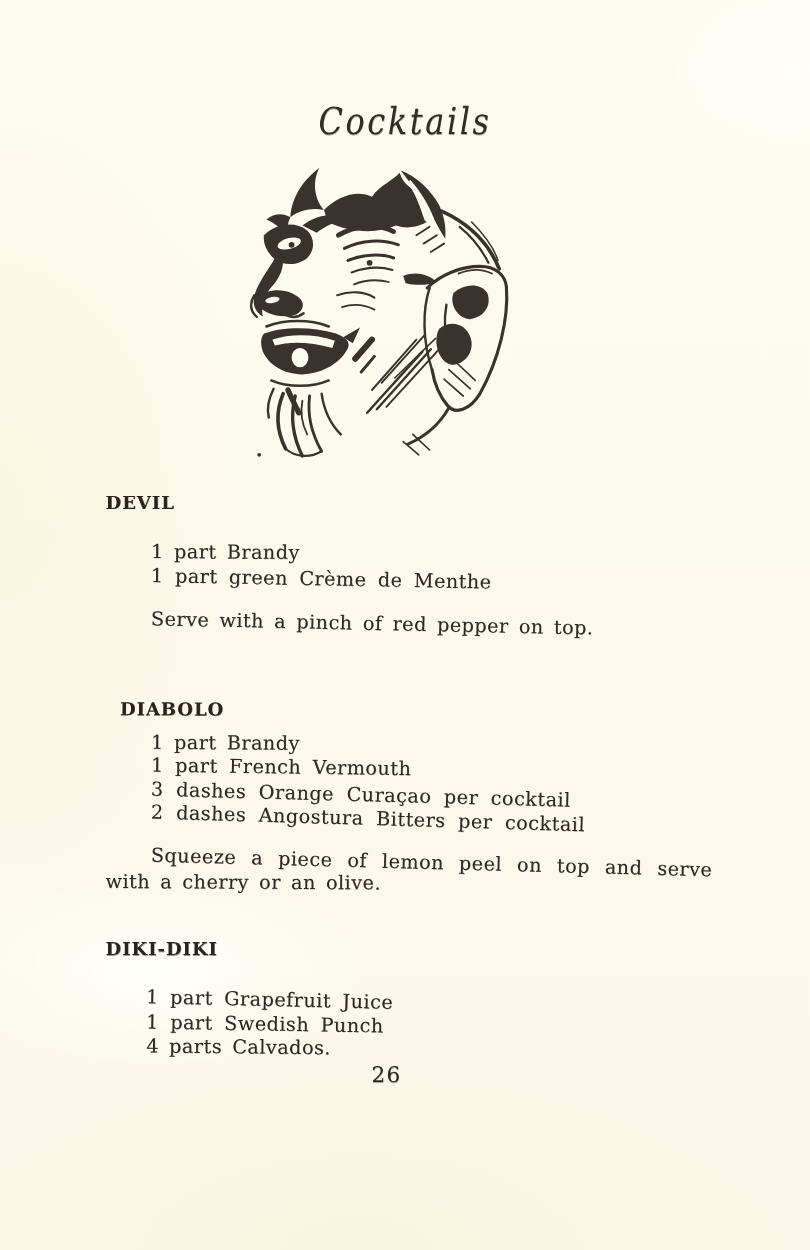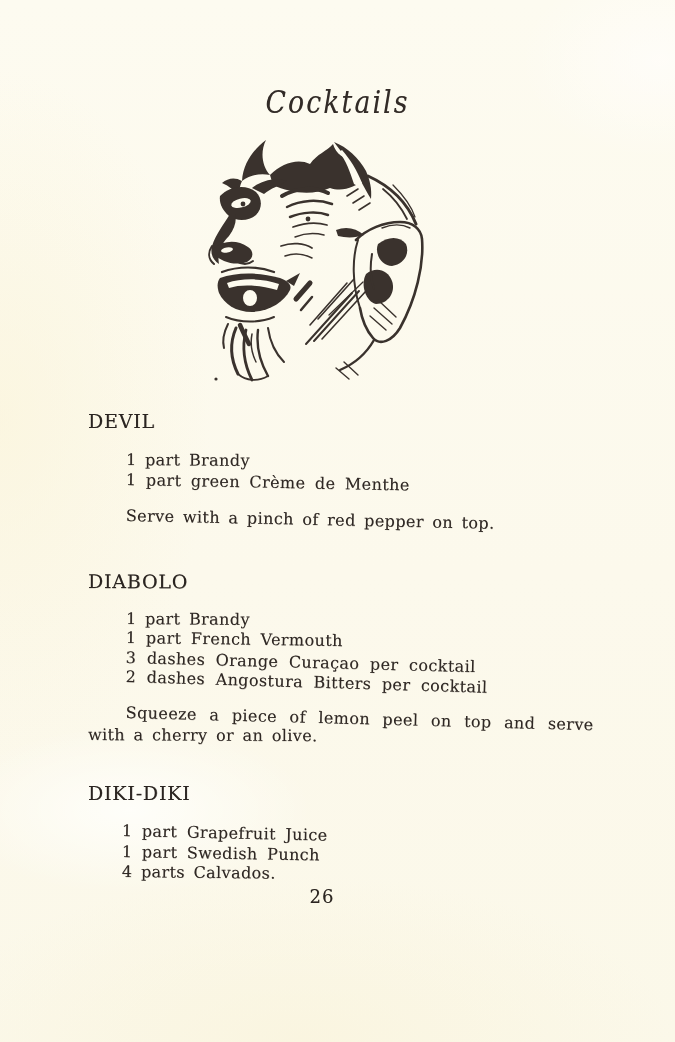--- a/index.html
+++ b/index.html
@@ -35,22 +35,22 @@
     width: 100%;
     text-align: center;
     font-style: italic;
     font-size: 31px;
     letter-spacing: 2.5px;
     color: #322b27;
     transform: scaleX(0.86);
     text-shadow: 0.3px 0.3px 0.4px rgba(50,43,39,0.4);
   }
   .recipe-heading {
-    font-size: 19px;
-    font-weight: normal;
+    font-size: 15px;
+    font-weight: bold;
     letter-spacing: 0.8px;
     color: #2a2420;
     white-space: nowrap;
     transform-origin: left top;
     text-shadow: 0.35px 0.35px 0.3px rgba(42,36,32,0.45);
   }
   .page-number {
     font-size: 18px;
     letter-spacing: 1px;
     color: #2b2521;
@@ -143,21 +143,21 @@
 </div>
 
 <section>
   <h2 class="abs recipe-heading" style="left:88px; top:410px; margin:0;">DEVIL</h2>
   <div class="abs txt" style="left:126px; top:450px; transform:rotate(0.4deg); word-spacing:3px;">1 part Brandy</div>
   <div class="abs txt" style="left:126px; top:470px; transform:rotate(1.1deg); word-spacing:4px;">1 part green Crème de Menthe</div>
   <div class="abs txt" style="left:126px; top:506px; transform:rotate(1.2deg); word-spacing:3px;">Serve with a pinch of red pepper on top.</div>
 </section>
 
 <section>
-  <h2 class="abs recipe-heading" style="left:88px; top:570px; margin:0; transform:rotate(0.2deg);">DIABOLO</h2>
+  <h2 class="abs recipe-heading" style="left:88px; top:570px; margin:12px; transform:rotate(0.2deg);">DIABOLO</h2>
   <div class="abs txt" style="left:126px; top:609px; transform:rotate(0.4deg); word-spacing:3px;">1 part Brandy</div>
   <div class="abs txt" style="left:126px; top:628px; transform:rotate(0.8deg); word-spacing:4px;">1 part French Vermouth</div>
   <div class="abs txt" style="left:126px; top:648px; transform:rotate(1.5deg); word-spacing:5px;">3 dashes Orange Curaçao per cocktail</div>
   <div class="abs txt" style="left:126px; top:667px; transform:rotate(1.7deg); word-spacing:5px;">2 dashes Angostura Bitters per cocktail</div>
   <div class="abs txt" style="left:126px; top:703px; transform:rotate(1.5deg); word-spacing:7px;">Squeeze a piece of lemon peel on top and serve</div>
   <div class="abs txt" style="left:88px; top:725px; transform:rotate(0.3deg); word-spacing:3px;">with a cherry or an olive.</div>
 </section>
 
 <section>
   <h2 class="abs recipe-heading" style="left:88px; top:782px; margin:0;">DIKI-DIKI</h2>

